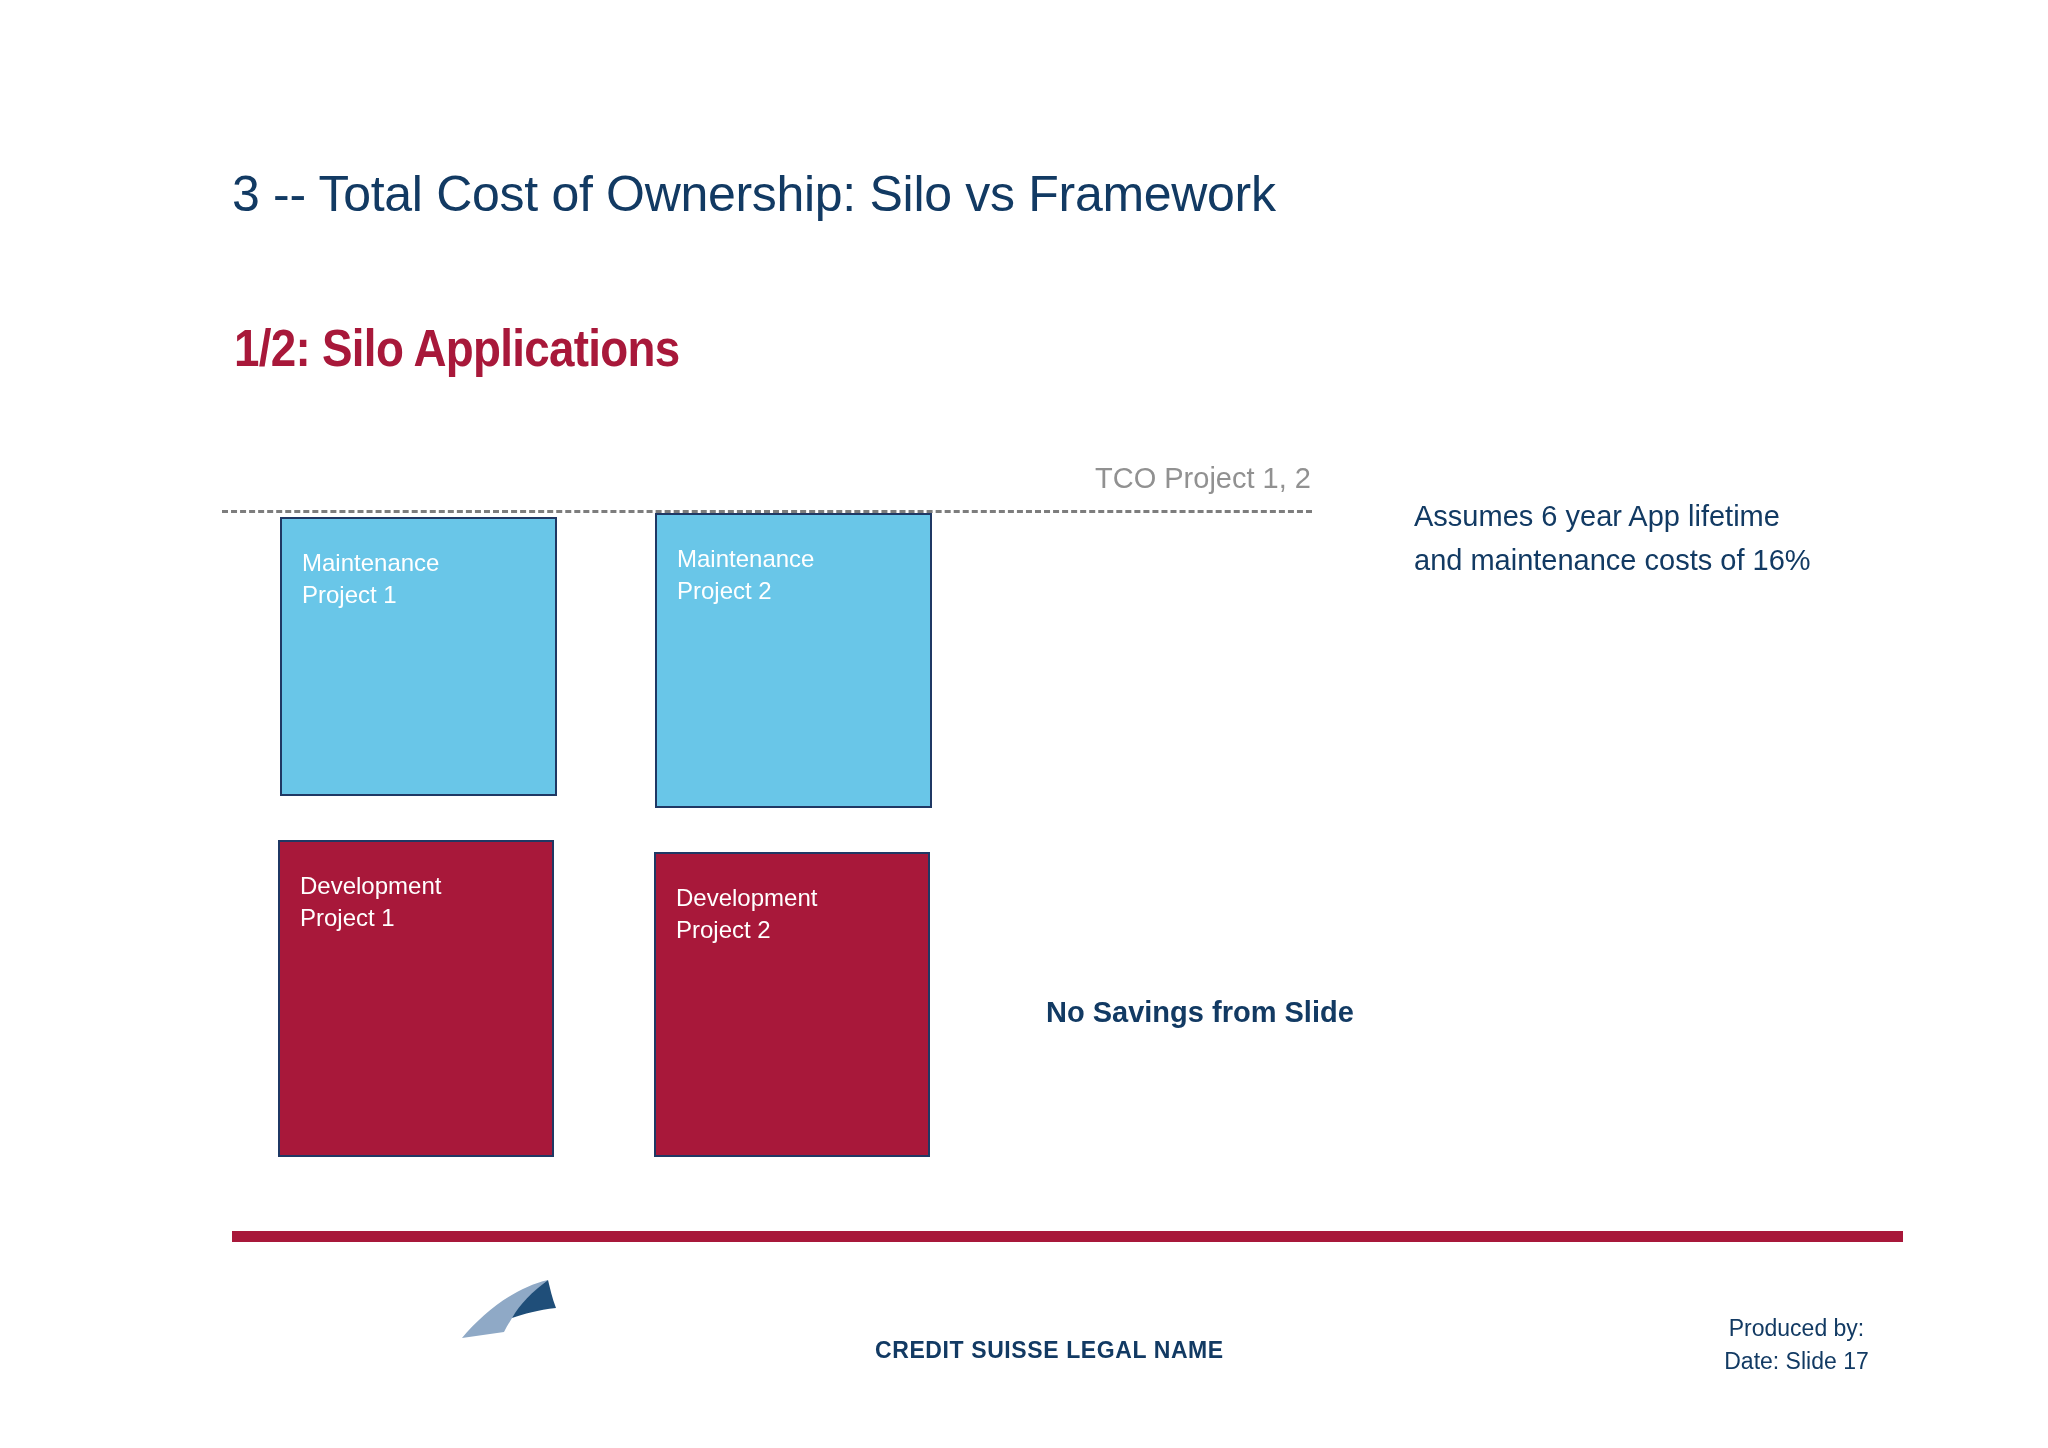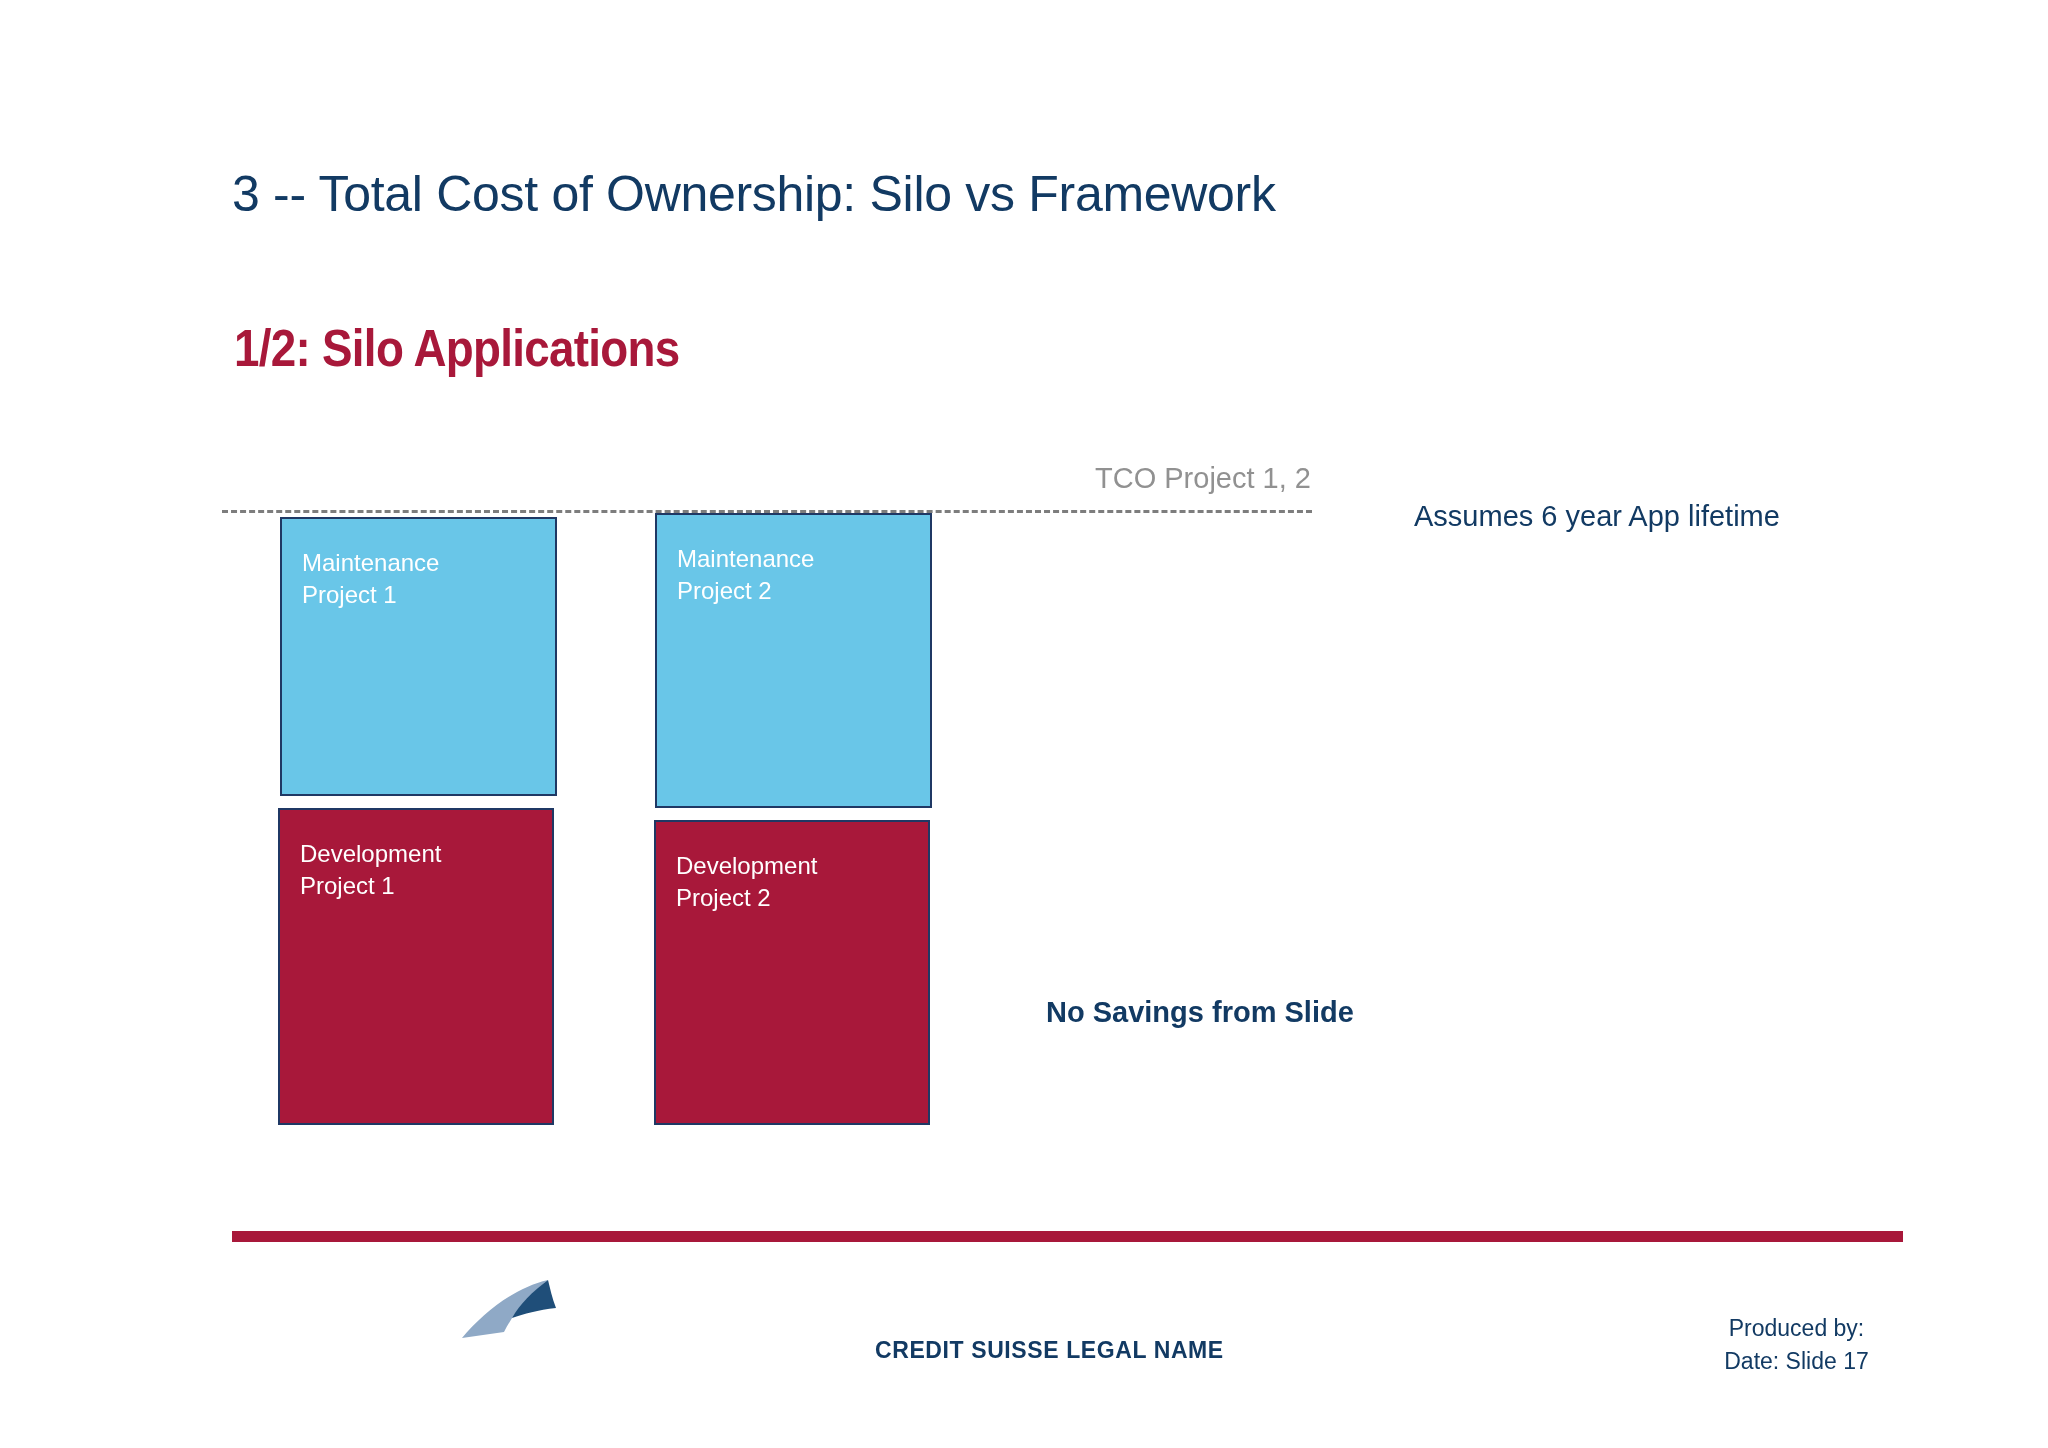--- a/index.html
+++ b/index.html
@@ -62,21 +62,21 @@
   .bar-block {
     position: absolute;
     box-sizing: border-box;
     border: 2px solid #1F3864;
     color: #ffffff;
     font-size: 24px;
     line-height: 1.34;
     padding: 28px 0 0 20px;
   }
   .maintenance { background: #69C6E8; }
-  .development { background: #A8183A; }
+  .development { background: #A8183A; margin-top: 32px; }
 
   
   #bar1-maint { left: 280px; top: 517px;  width: 277px; height: 279px; }
   #bar1-dev   { left: 278px; top: 808px;  width: 276px; height: 317px; }
   
   #bar2-maint { left: 655px; top: 513px;  width: 277px; height: 295px; }
   #bar2-dev   { left: 654px; top: 820px;  width: 276px; height: 305px; }
 
   .bar-line2 { display: block; }
 
@@ -181,20 +181,21 @@
       <span class="bar-line2">Project 2</span>
     </div>
 
     <div class="bar-block development" id="bar2-dev">
       <span class="bar-line1">Development</span>
       <span class="bar-line2">Project 2</span>
     </div>
 
     <div id="assumption">
       <span class="bar-line1">Assumes 6 year App lifetime</span>
+      <span class="bar-line2">and maintenance costs of 16%</span>
     </div>
 
     <div id="no-savings">No Savings from Slide</div>
   </div>
 
   <div id="footer-rule"></div>
 
   <div id="logo">
     <svg id="logo-mark" width="98" height="62" viewBox="0 0 98 62">
       <path d="M2 60 C 24 34, 54 10, 88 2 C 70 16, 54 34, 44 54 Z" fill="#8FA9C6"></path>

